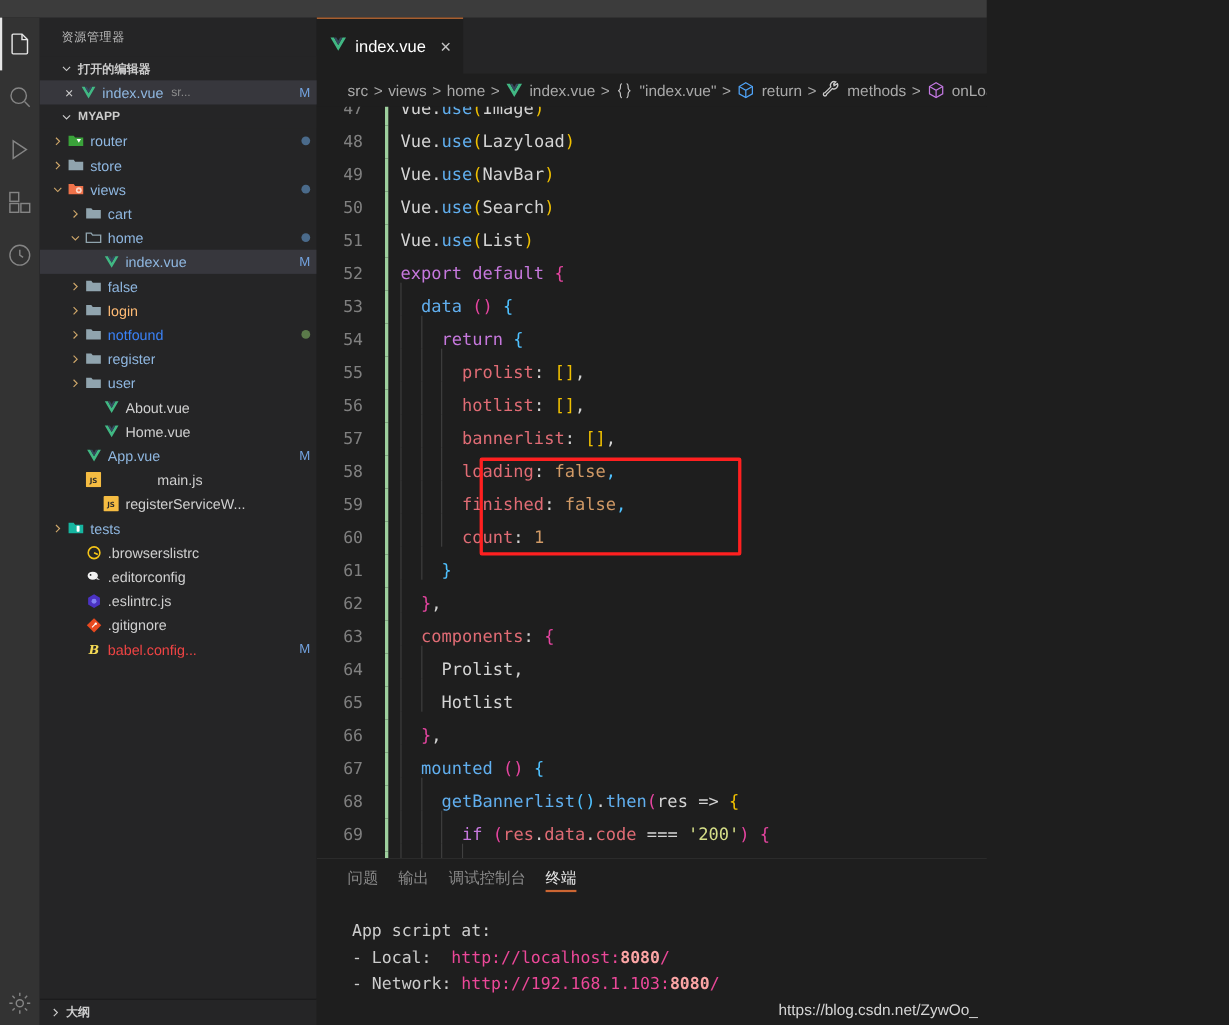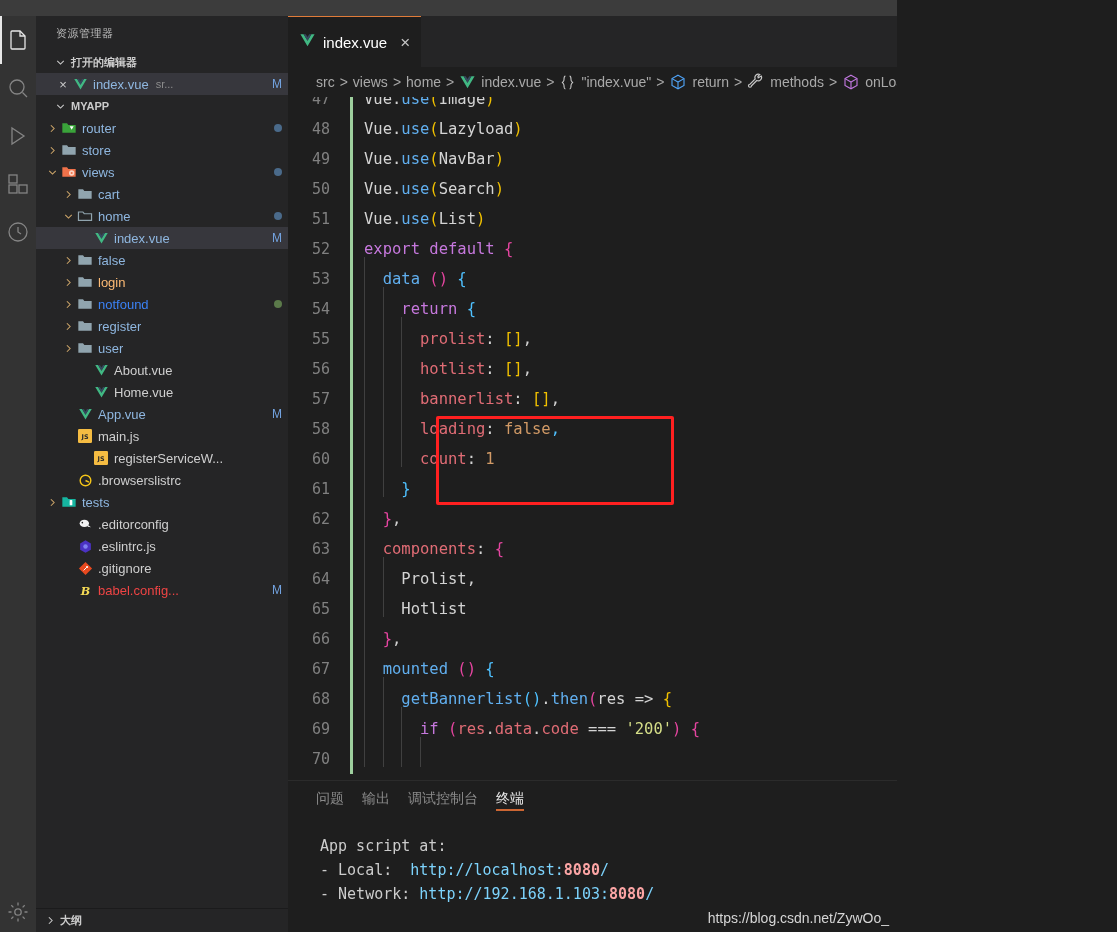--- a/index.html
+++ b/index.html
@@ -118,21 +118,21 @@
   
   .panel { height: 152px; flex: 0 0 152px; background: #1e1e1e; display: flex; flex-direction: column; border-top: 1px solid #2b2b2b; }
   .panel-tabs { height: 35px; flex: 0 0 35px; display: flex; align-items: center; gap: 18px; padding-left: 28px; }
   .ptab { font-size: 14px; color: #8a8a8a; height: 35px; display: flex; align-items: center; position: relative; }
   .ptab.active { color: #e7e7e7; }
   .ptab.active::after { content: ""; position: absolute; left: 0; right: 0; bottom: 5px; height: 2px; background: #cc6633; }
   .terminal {
     flex: 1; font-family: "DejaVu Sans Mono", monospace; font-size: 15px; line-height: 24px;
     color: #cccccc; padding: 18px 0 0 32px; white-space: pre;
   }
-  .term-cyan { color: #7dd3fc; }
+  .term-cyan { color: #ec4899; }
   .term-cyanb { color: #fca5a5; font-weight: bold; }
 
   .watermark {
     position: absolute; right: 8px; bottom: 6px; font-size: 14px; color: #d6d6d6;
     font-family: "Liberation Sans", sans-serif;
   }
 </style>
 </head>
 <body>
 
@@ -418,58 +418,58 @@
           </div>
           <div class="row">
             <span style="flex: 0 0 24px;"></span>
             <span class="twisty"></span>
             <span class="ficon">
               <svg width="14" height="14" viewBox="0 0 24 24">
                 <rect width="24" height="24" rx="2" fill="#f5bc42"></rect>
                 <text x="12" y="17" font-size="11" font-weight="bold" text-anchor="middle" fill="#2a2a2a" font-family="DejaVu Sans">JS</text>
               </svg>
             </span>
-            <span class="label" style="color: rgb(207, 207, 207);">main.js</span>
+            <span class="label" style="color: rgb(207, 207, 207); margin-left: 45px;">main.js</span>
           </div>
           <div class="row">
             <span style="flex: 0 0 40px;"></span>
             <span class="twisty"></span>
             <span class="ficon">
               <svg width="14" height="14" viewBox="0 0 24 24">
                 <rect width="24" height="24" rx="2" fill="#f5bc42"></rect>
                 <text x="12" y="17" font-size="11" font-weight="bold" text-anchor="middle" fill="#2a2a2a" font-family="DejaVu Sans">JS</text>
               </svg>
             </span>
             <span class="label" style="color: rgb(207, 207, 207);">registerServiceW...</span>
           </div>
           <div class="row">
+            <span style="flex: 0 0 8px;"></span>
+            <span class="twisty">
+              <svg width="13" height="13" viewBox="0 0 16 16" fill="none" stroke="#cfa76a" stroke-width="1.3">
+                <path d="M6 4l4 4-4 4"></path>
+              </svg>
+            </span>
+            <span class="ficon">
+              <svg width="16" height="16" viewBox="0 0 24 24">
+                <path d="M2 5h7l2 2.5h11V19H2z" fill="#16b5a0"></path>
+                <rect x="13" y="9" width="4" height="8" rx="1" fill="#ffffff"></rect>
+              </svg>
+            </span>
+            <span class="label" style="color: rgb(143, 183, 224);">tests</span>
+          </div>
+          <div class="row">
             <span style="flex: 0 0 24px;"></span>
             <span class="twisty"></span>
             <span class="ficon">
               <svg width="15" height="15" viewBox="0 0 24 24" fill="none">
                 <circle cx="12" cy="12" r="8.5" stroke="#f5c518" stroke-width="2.3"></circle>
                 <path d="M12 12l5.5 2.5" stroke="#f5c518" stroke-width="2.3"></path>
               </svg>
             </span>
             <span class="label" style="color: rgb(207, 207, 207);">.browserslistrc</span>
-          </div>
-          <div class="row">
-            <span style="flex: 0 0 8px;"></span>
-            <span class="twisty">
-              <svg width="13" height="13" viewBox="0 0 16 16" fill="none" stroke="#cfa76a" stroke-width="1.3">
-                <path d="M6 4l4 4-4 4"></path>
-              </svg>
-            </span>
-            <span class="ficon">
-              <svg width="16" height="16" viewBox="0 0 24 24">
-                <path d="M2 5h7l2 2.5h11V19H2z" fill="#16b5a0"></path>
-                <rect x="13" y="9" width="4" height="8" rx="1" fill="#ffffff"></rect>
-              </svg>
-            </span>
-            <span class="label" style="color: rgb(143, 183, 224);">tests</span>
           </div>
           <div class="row">
             <span style="flex: 0 0 24px;"></span>
             <span class="twisty"></span>
             <span class="ficon">
               <svg width="16" height="16" viewBox="0 0 24 24">
                 <ellipse cx="11" cy="11" rx="7" ry="5.5" fill="#f2f2f2"></ellipse>
                 <circle cx="8" cy="10" r="1.2" fill="#222"></circle>
                 <path d="M16 13l5 4-5-1z" fill="#f2f2f2"></path>
               </svg>
@@ -608,20 +608,21 @@
             <div class="cline"><span class="lnum">49</span><span class="gutter-bar"></span><span class="ctext"><span class="t-plain">Vue</span><span class="t-plain">.</span><span class="t-fn">use</span><span class="t-yellow">(</span><span class="t-plain">NavBar</span><span class="t-yellow">)</span></span></div>
             <div class="cline"><span class="lnum">50</span><span class="gutter-bar"></span><span class="ctext"><span class="t-plain">Vue</span><span class="t-plain">.</span><span class="t-fn">use</span><span class="t-yellow">(</span><span class="t-plain">Search</span><span class="t-yellow">)</span></span></div>
             <div class="cline"><span class="lnum">51</span><span class="gutter-bar"></span><span class="ctext"><span class="t-plain">Vue</span><span class="t-plain">.</span><span class="t-fn">use</span><span class="t-yellow">(</span><span class="t-plain">List</span><span class="t-yellow">)</span></span></div>
             <div class="cline"><span class="lnum">52</span><span class="gutter-bar"></span><span class="ctext"><span class="t-key">export</span><span class="t-plain"> </span><span class="t-key">default</span><span class="t-plain"> </span><span class="t-pink">{</span></span></div>
             <div class="cline"><span class="lnum">53</span><span class="gutter-bar"></span><span class="ctext"><span class="ind">  </span><span class="t-fn">data</span><span class="t-plain"> </span><span class="t-pink">()</span><span class="t-plain"> </span><span class="t-blue">{</span></span></div>
             <div class="cline"><span class="lnum">54</span><span class="gutter-bar"></span><span class="ctext"><span class="ind">  </span><span class="ind">  </span><span class="t-key">return</span><span class="t-plain"> </span><span class="t-blue">{</span></span></div>
             <div class="cline"><span class="lnum">55</span><span class="gutter-bar"></span><span class="ctext"><span class="ind">  </span><span class="ind">  </span><span class="ind">  </span><span class="t-prop">prolist</span><span class="t-plain">: </span><span class="t-yellow">[]</span><span class="t-plain">,</span></span></div>
             <div class="cline"><span class="lnum">56</span><span class="gutter-bar"></span><span class="ctext"><span class="ind">  </span><span class="ind">  </span><span class="ind">  </span><span class="t-prop">hotlist</span><span class="t-plain">: </span><span class="t-yellow">[]</span><span class="t-plain">,</span></span></div>
             <div class="cline"><span class="lnum">57</span><span class="gutter-bar"></span><span class="ctext"><span class="ind">  </span><span class="ind">  </span><span class="ind">  </span><span class="t-prop">bannerlist</span><span class="t-plain">: </span><span class="t-yellow">[]</span><span class="t-plain">,</span></span></div>
             <div class="cline"><span class="lnum">58</span><span class="gutter-bar"></span><span class="ctext"><span class="ind">  </span><span class="ind">  </span><span class="ind">  </span><span class="t-prop">loading</span><span class="t-plain">: </span><span class="t-num">false</span><span class="t-blue">,</span></span></div>
+            <div class="cline"><span class="lnum">59</span><span class="gutter-bar"></span><span class="ctext"><span class="ind">  </span><span class="ind">  </span><span class="ind">  </span><span class="t-prop">finished</span><span class="t-plain">: </span><span class="t-num">false</span><span class="t-blue">,</span></span></div>
             <div class="cline"><span class="lnum">60</span><span class="gutter-bar"></span><span class="ctext"><span class="ind">  </span><span class="ind">  </span><span class="ind">  </span><span class="t-prop">count</span><span class="t-plain">: </span><span class="t-num">1</span></span></div>
             <div class="cline"><span class="lnum">61</span><span class="gutter-bar"></span><span class="ctext"><span class="ind">  </span><span class="ind">  </span><span class="t-blue">}</span></span></div>
             <div class="cline"><span class="lnum">62</span><span class="gutter-bar"></span><span class="ctext"><span class="ind">  </span><span class="t-pink">}</span><span class="t-plain">,</span></span></div>
             <div class="cline"><span class="lnum">63</span><span class="gutter-bar"></span><span class="ctext"><span class="ind">  </span><span class="t-prop">components</span><span class="t-plain">: </span><span class="t-pink">{</span></span></div>
             <div class="cline"><span class="lnum">64</span><span class="gutter-bar"></span><span class="ctext"><span class="ind">  </span><span class="ind">  </span><span class="t-plain">Prolist</span><span class="t-plain">,</span></span></div>
             <div class="cline"><span class="lnum">65</span><span class="gutter-bar"></span><span class="ctext"><span class="ind">  </span><span class="ind">  </span><span class="t-plain">Hotlist</span></span></div>
             <div class="cline"><span class="lnum">66</span><span class="gutter-bar"></span><span class="ctext"><span class="ind">  </span><span class="t-pink">}</span><span class="t-plain">,</span></span></div>
             <div class="cline"><span class="lnum">67</span><span class="gutter-bar"></span><span class="ctext"><span class="ind">  </span><span class="t-fn">mounted</span><span class="t-plain"> </span><span class="t-pink">()</span><span class="t-plain"> </span><span class="t-blue">{</span></span></div>
             <div class="cline"><span class="lnum">68</span><span class="gutter-bar"></span><span class="ctext"><span class="ind">  </span><span class="ind">  </span><span class="t-fn">getBannerlist</span><span class="t-blue">()</span><span class="t-plain">.</span><span class="t-fn">then</span><span class="t-pink">(</span><span class="t-plain">res</span><span class="t-plain"> </span><span class="t-plain">=&gt;</span><span class="t-plain"> </span><span class="t-yellow">{</span></span></div>
             <div class="cline"><span class="lnum">69</span><span class="gutter-bar"></span><span class="ctext"><span class="ind">  </span><span class="ind">  </span><span class="ind">  </span><span class="t-key">if</span><span class="t-plain"> </span><span class="t-pink">(</span><span class="t-var">res</span><span class="t-plain">.</span><span class="t-var">data</span><span class="t-plain">.</span><span class="t-var">code</span><span class="t-plain"> </span><span class="t-plain">===</span><span class="t-plain"> </span><span class="t-str">'200'</span><span class="t-pink">)</span><span class="t-plain"> </span><span class="t-pink">{</span></span></div>

